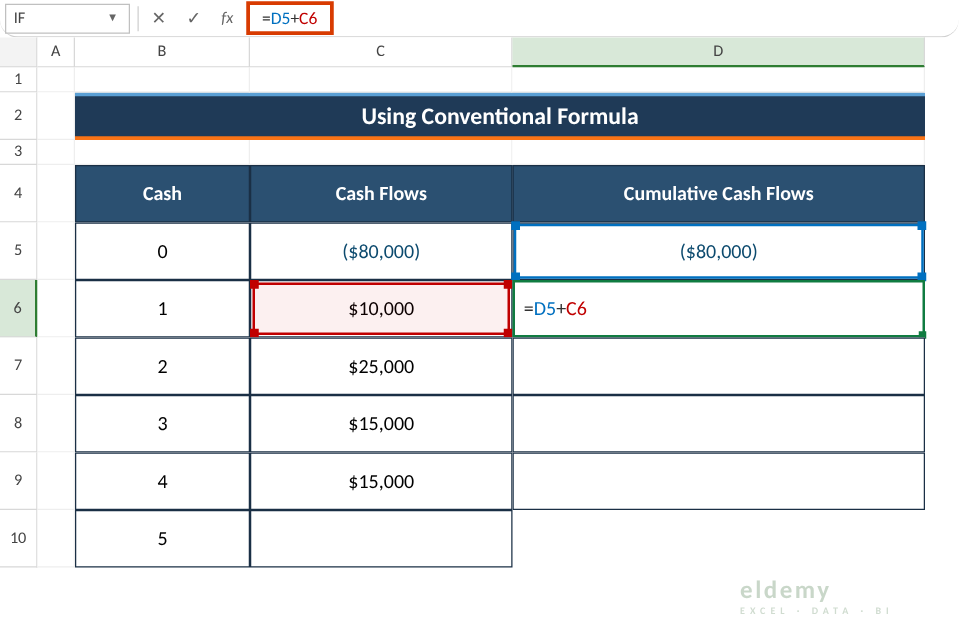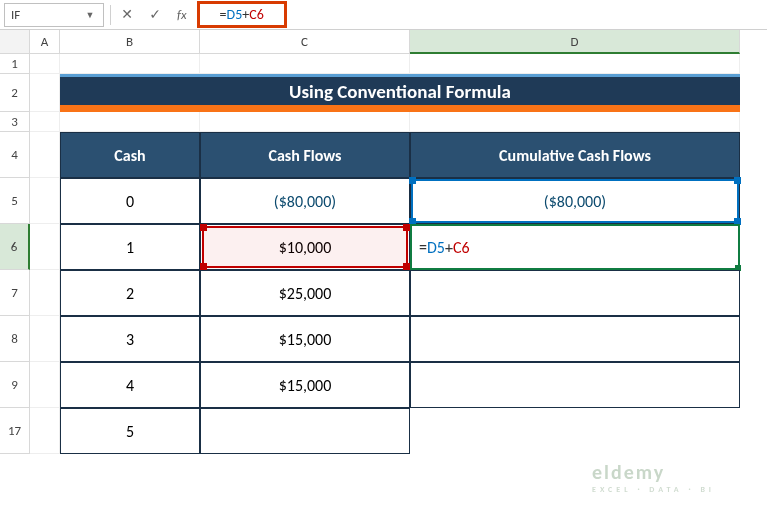--- a/index.html
+++ b/index.html
@@ -1,39 +1,39 @@
 <!DOCTYPE html>
 <html><head>
 <meta charset="utf-8">
 <style>
   * { box-sizing: border-box; margin: 0; padding: 0; }
   body { font-family: Calibri, Arial, sans-serif; font-size: 14px; background: #fff; width: 767px; height: 512px; position: relative; overflow: hidden; }
 
-  .formula-bar { display: flex; align-items: center; height: 30px; border-bottom: 1px solid #d0d0d0; background: #fff; }
+  .formula-bar { display: flex; align-items: center; height: 30px; border-bottom: 1px solid #d0d0d0; background: #fff; border-radius: 14px; }
   .name-box { width: 100px; height: 24px; border: 1px solid #c0c0c0; display: flex; align-items: center; padding: 0 6px; margin: 2px 4px; position: relative; }
   .name-box-text { flex: 1; font-size: 13px; color: #444; }
   .name-box-dd { width: 14px; text-align: center; color: #666; font-size: 9px; }
   .fb-btn { width: 28px; height: 24px; display: flex; align-items: center; justify-content: center; color: #666; font-size: 14px; }
   .fb-divider { width: 1px; height: 20px; background: #d0d0d0; margin: 0 2px; }
   .fx-label { font-style: italic; color: #666; margin: 0 8px; font-size: 13px; }
   .formula-input { flex: 1; height: 24px; padding: 0 6px; font-size: 14px; display: flex; align-items: center; }
-  .formula-highlight { border: 3px solid #d83b01; padding: 2px 20px; margin-left: -4px; }
+  .formula-highlight { border: 3px solid #d83b01; padding: 2px 10px; margin-left: -4px; }
   .formula-highlight .eq { color: #333; }
   .formula-highlight .ref1 { color: #0070c0; }
   .formula-highlight .plus { color: #333; }
   .formula-highlight .ref2 { color: #c00000; }
 
   .sheet { position: absolute; top: 30px; left: 0; right: 0; bottom: 0; display: grid; grid-template-columns: 30px 30px 140px 210px 330px; grid-template-rows: 24px 20px 38px 20px 46px 46px 46px 46px 46px 46px 46px; }
   .colhdr, .rowhdr, .corner { background: #fff; border-right: 1px solid #d8d8d8; border-bottom: 1px solid #d8d8d8; display: flex; align-items: center; justify-content: center; color: #444; font-size: 13px; }
   .corner { background: #f3f3f3; }
   .colhdr.active { background: #d8e8d8; border-bottom: 2px solid #2e7d32; }
   .rowhdr.active { background: #d8e8d8; border-right: 2px solid #2e7d32; }
   .cell { border-right: 1px solid #eee; border-bottom: 1px solid #eee; display: flex; align-items: center; justify-content: center; font-size: 15px; position: relative; background: #fff; }
 
-  .title-row { grid-column: 3 / 6; background: #1f3a57; color: #fff; font-weight: bold; font-size: 19px; display: flex; align-items: center; justify-content: center; border-top: 3px solid #5a9fd4; border-bottom: 7px solid #f97316; }
+  .title-row { grid-column: 3 / 6; background: #1f3a57; color: #fff; font-weight: bold; font-size: 19px; display: flex; align-items: center; justify-content: center; border-top: 3px solid #5a9fd4; border-bottom: 3px solid #f97316; }
 
   .th { background: #2b5071; color: #fff; font-weight: bold; font-size: 16px; border: 1px solid #1a2f45; }
   .td { border: 1px solid #1a2f45; background: #fff; font-size: 16px; }
   .neg { color: #0c4a6e; }
 
   .sel-d5 { position: absolute; inset: 0; border: 2px solid #0070c0; pointer-events: none; }
   .sel-d5::before, .sel-d5::after { content: ""; position: absolute; width: 7px; height: 7px; background: #0070c0; }
   .sel-d5::before { left: -4px; top: -4px; }
   .sel-d5::after { right: -4px; bottom: -4px; }
   .sel-d5 .h1, .sel-d5 .h2 { position: absolute; width: 7px; height: 7px; background: #0070c0; }
@@ -149,21 +149,21 @@
   <div class="cell td">3</div>
   <div class="cell td">$15,000</div>
   <div class="cell td"></div>
 
   <div class="rowhdr">9</div>
   <div class="cell"></div>
   <div class="cell td">4</div>
   <div class="cell td">$15,000</div>
   <div class="cell td"></div>
 
-  <div class="rowhdr">17</div>
+  <div class="rowhdr">10</div>
   <div class="cell"></div>
   <div class="cell td">5</div>
   <div class="cell td"></div>
 </div>
 
 <div class="watermark">
   <span>eldemy</span>
   <small>EXCEL · DATA · BI</small>
 </div>
 

